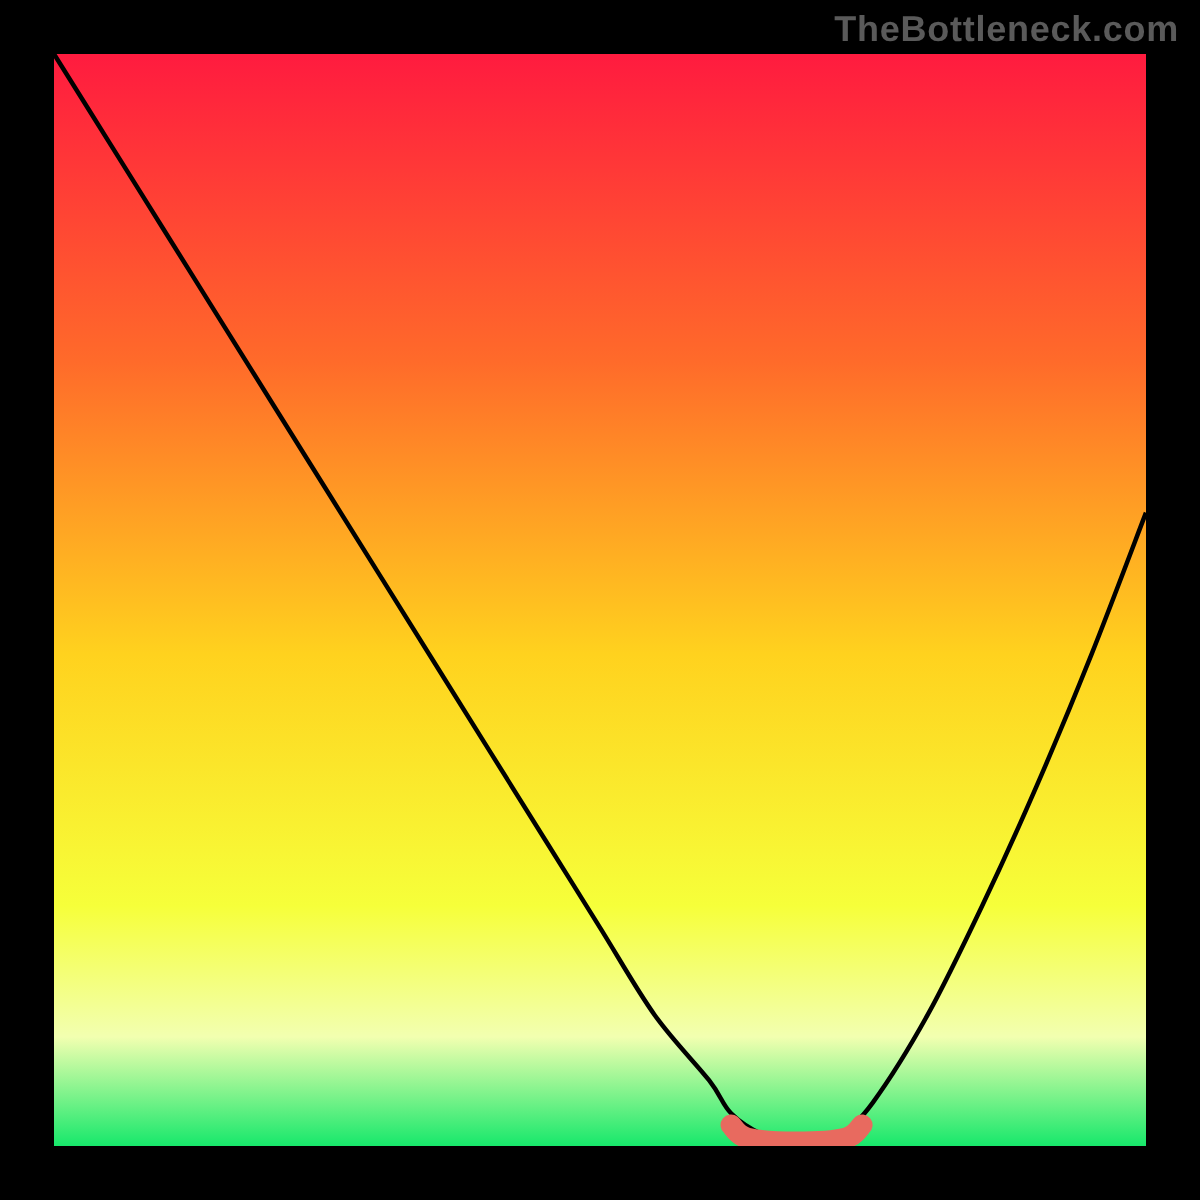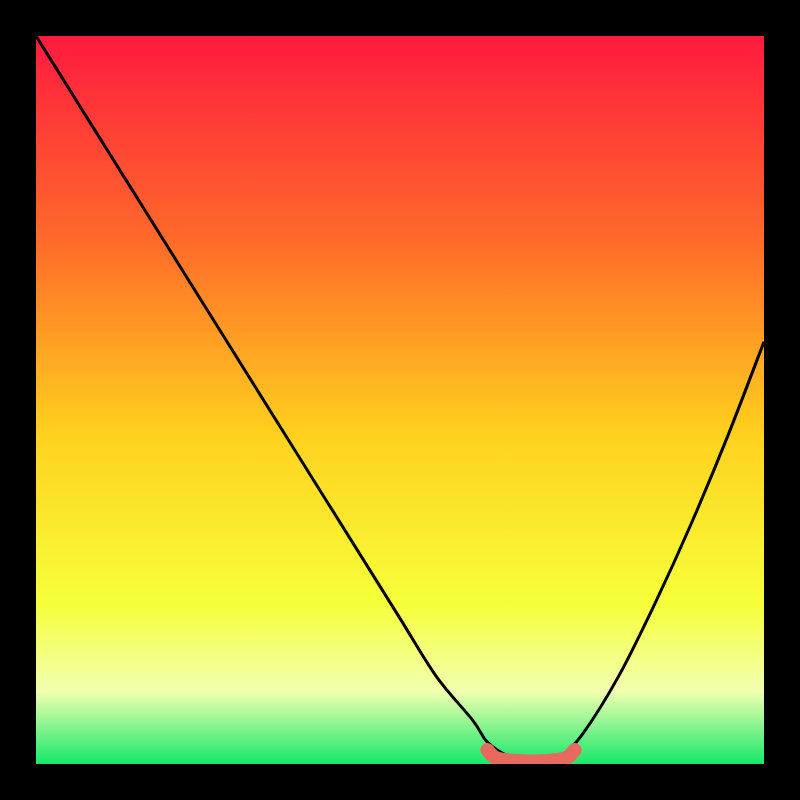--- a/index.html
+++ b/index.html
@@ -27,20 +27,21 @@
     z-index: 10;
   }
   svg {
     display: block;
   }
 </style>
 </head>
 <body>
 
 <div class="stage">
+  <div class="watermark">TheBottleneck.com</div>
 
   <svg width="800" height="800" viewBox="0 0 800 800">
     <defs>
       <linearGradient id="bg-grad" x1="0" y1="0" x2="0" y2="1">
         <stop id="g0" offset="0%" stop-color="#ff1b3f"></stop>
         <stop id="g1" offset="28%" stop-color="#ff6a2a"></stop>
         <stop id="g2" offset="55%" stop-color="#ffd21e"></stop>
         <stop id="g3" offset="78%" stop-color="#f6ff3a"></stop>
         <stop id="g4" offset="90%" stop-color="#f2ffb0"></stop>
         <stop id="g5" offset="100%" stop-color="#17e86b"></stop>

